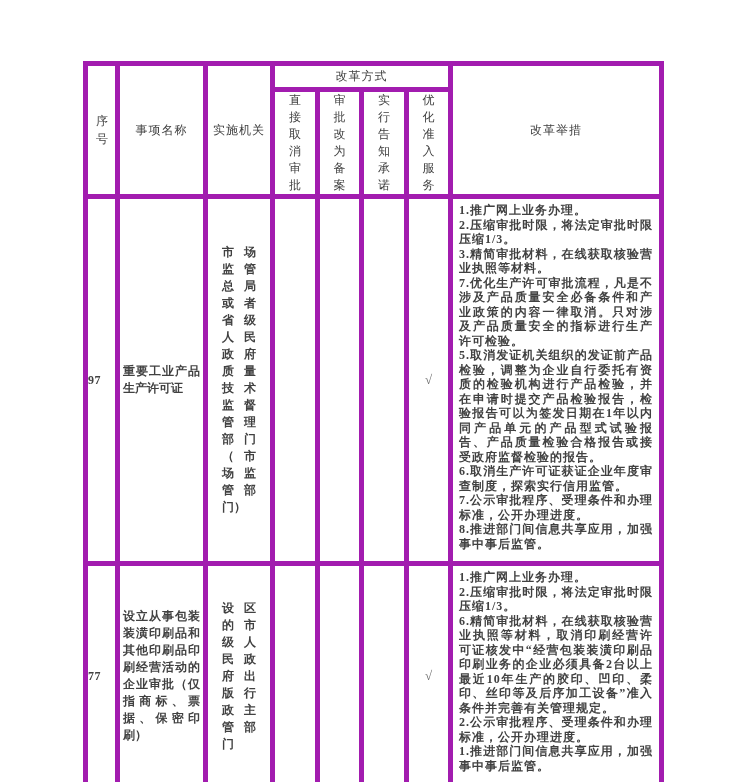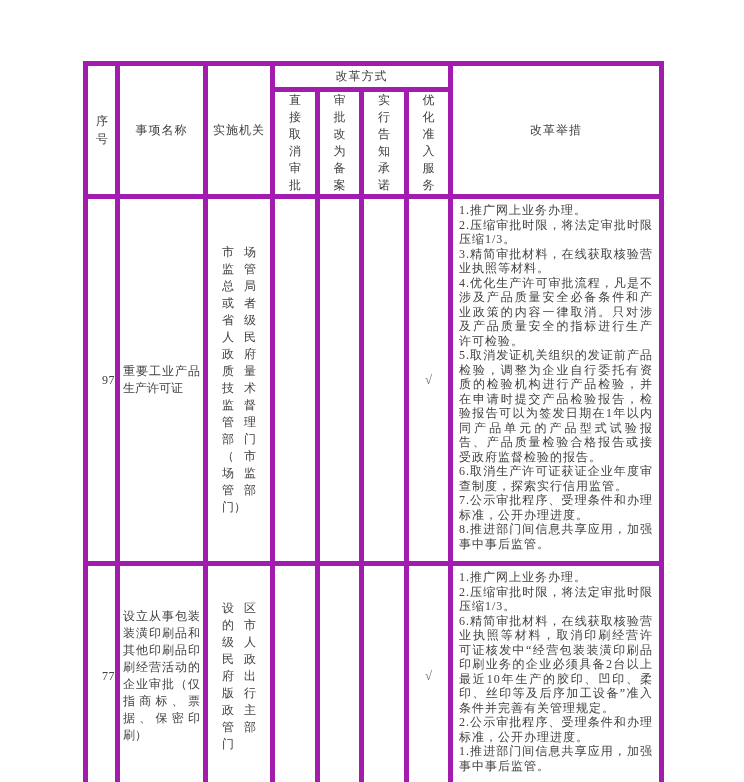--- a/index.html
+++ b/index.html
@@ -27,37 +27,37 @@
     color: #414141;
   }
   .reform-table th, .reform-table td {
     border: 5px solid #a21caf;
     font-weight: normal;
     padding: 0;
     vertical-align: middle;
   }
   
   .reform-table thead tr.subhead-row th { border-bottom: 2px solid #1b1b1b; }
-  .reform-table tbody tr.data-row td { border-bottom: 2px solid #1b1b1b; }
+  .reform-table tbody tr.data-row td { border-bottom: 2px solid #1b1b1b; font-weight: bold; }
 
   
   th.h-serial { line-height: 18px; padding: 0 8px; }
   th.h-name, th.h-agency, th.h-group, th.h-measures {
     text-align: center; letter-spacing: 1px;
   }
   th.h-group { height: 26px; }
   tr.subhead-row th {
     height: 52px;
     line-height: 17px;
     text-align: center;
     padding: 0 9px;
   }
 
   
-  td.c-serial { text-align: right; letter-spacing: 0.5px; }
+  td.c-serial { text-align: left; letter-spacing: 0.5px; }
   td.c-name {
     padding: 0 3px;
     text-align: justify;
     line-height: 17px;
   }
   td.c-agency {
     padding: 0 14px;
     text-align: justify;
     line-height: 17px;
   }
@@ -117,21 +117,21 @@
         <td class="c-name">重要工业产品生产许可证</td>
         <td class="c-agency">市场监管总局或者省级人民政府质量技术监督管理部门（市场监管部门）</td>
         <td class="c-mark"></td>
         <td class="c-mark"></td>
         <td class="c-mark"></td>
         <td class="c-mark">√</td>
         <td class="c-measures">
           <div class="measure">1.推广网上业务办理。</div>
           <div class="measure">2.压缩审批时限，将法定审批时限压缩1/3。</div>
           <div class="measure">3.精简审批材料，在线获取核验营业执照等材料。</div>
-          <div class="measure">4.优化生产许可审批流程，凡是不涉及产品质量安全必备条件和产业政策的内容一律取消。只对涉及产品质量安全的指标进行生产许可检验。</div>
+          <div class="measure">7.优化生产许可审批流程，凡是不涉及产品质量安全必备条件和产业政策的内容一律取消。只对涉及产品质量安全的指标进行生产许可检验。</div>
           <div class="measure">5.取消发证机关组织的发证前产品检验，调整为企业自行委托有资质的检验机构进行产品检验，并在申请时提交产品检验报告，检验报告可以为签发日期在1年以内同产品单元的产品型式试验报告、产品质量检验合格报告或接受政府监督检验的报告。</div>
           <div class="measure">6.取消生产许可证获证企业年度审查制度，探索实行信用监管。</div>
           <div class="measure">7.公示审批程序、受理条件和办理标准，公开办理进度。</div>
           <div class="measure">8.推进部门间信息共享应用，加强事中事后监管。</div>
         </td>
       </tr>
 
       <tr class="data-row row-98">
         <td class="c-serial">77</td>
         <td class="c-name">设立从事包装装潢印刷品和其他印刷品印刷经营活动的企业审批（仅指商标、票据、保密印刷）</td>

